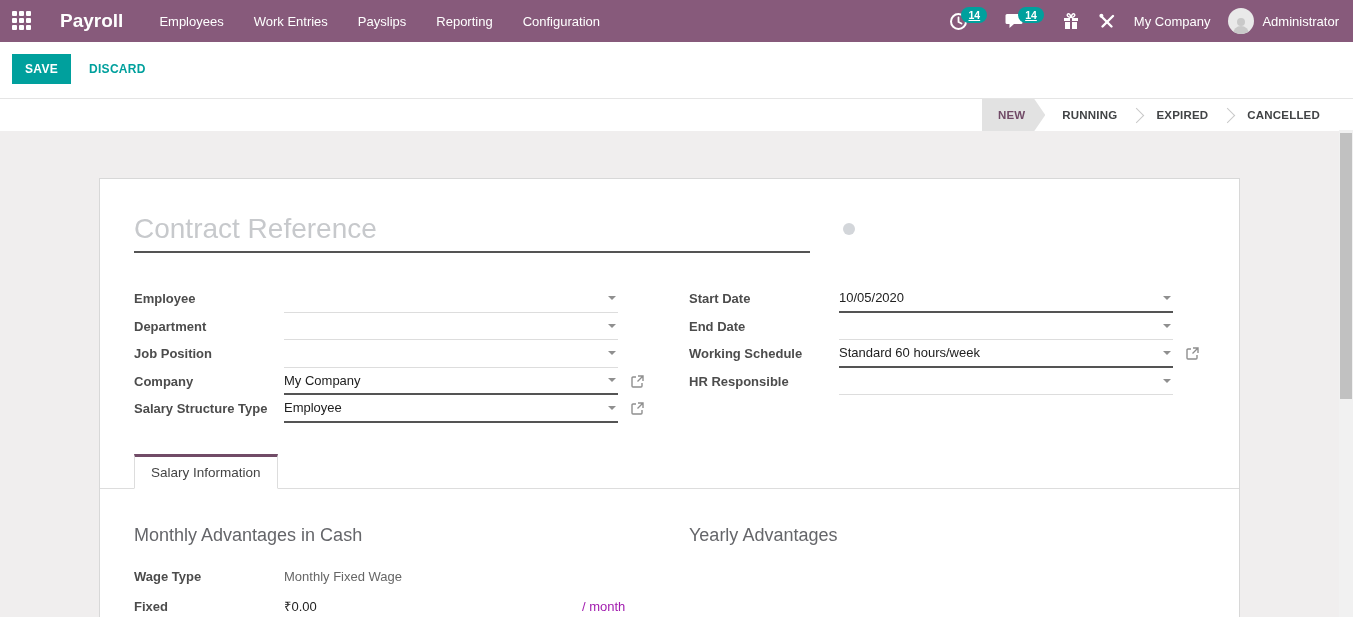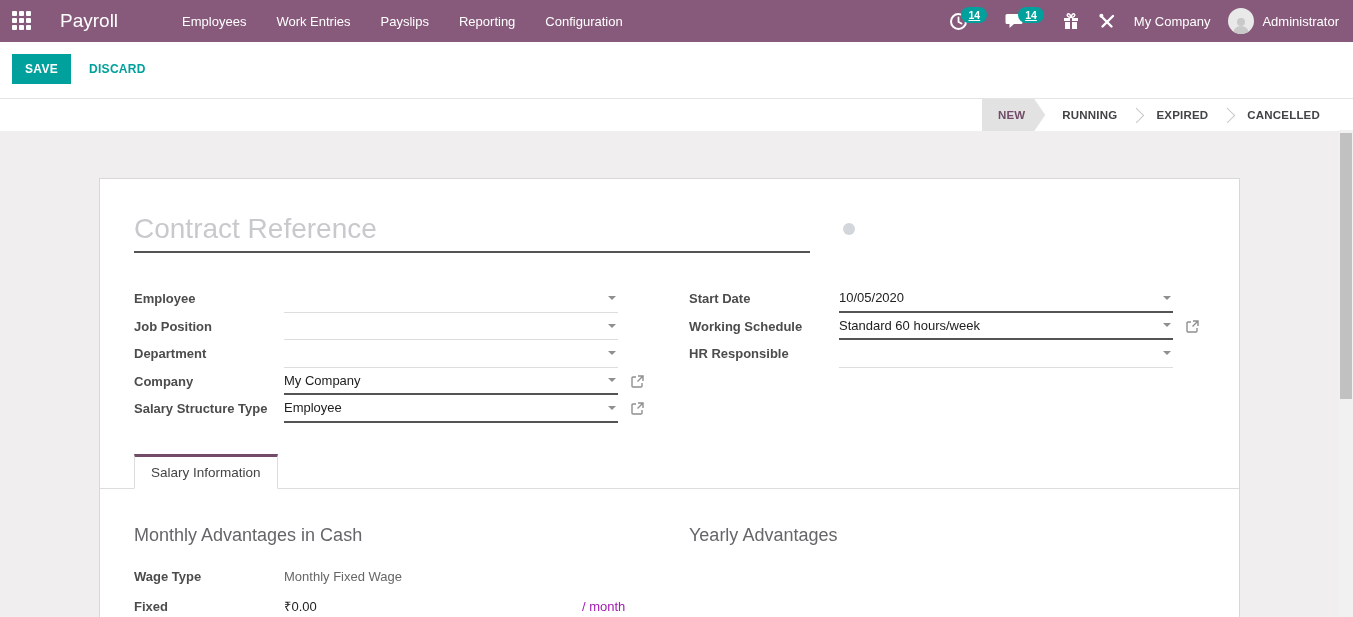--- a/index.html
+++ b/index.html
@@ -6,21 +6,21 @@
   html, body { width: 1353px; height: 617px; overflow: hidden; }
   body { font-family: "Liberation Sans", sans-serif; background: #ffffff; position: relative; }
 
   
   .navbar {
     height: 42px; background: #875A7B; color: #fff;
     display: flex; align-items: center; padding: 0 14px 0 12px;
   }
   .apps-grid { width: 20px; height: 20px; display: grid; grid-template-columns: repeat(3,5px); grid-template-rows: repeat(3,5px); gap: 2px; cursor: pointer; margin-right: 28px; }
   .apps-grid span { background: #fff; border-radius: 1px; }
-  .brand { font-size: 19px; font-weight: normal; margin-right: 64px; cursor: pointer; }
+  .brand { font-size: 19px; font-weight: bold; margin-right: 36px; cursor: pointer; }
   .nav-menu { display: flex; gap: 30px; font-size: 13px; }
   .nav-menu .nav-item { cursor: pointer; padding: 12px 0; }
   .nav-right { margin-left: auto; display: flex; align-items: center; gap: 18px; }
   .nav-ico { position: relative; display: flex; align-items: center; cursor: pointer; }
   .badge {
     background: #00A09D; color: #fff; font-size: 10.5px; font-weight: bold;
     border-radius: 9px; padding: 2px 7px; margin-left: -7px; margin-top: -12px; text-decoration: underline;
   }
   .company-name, .user-name { font-size: 13px; cursor: pointer; }
   .avatar { width: 26px; height: 26px; border-radius: 50%; background: #e9e9e9; overflow: hidden; display:flex; align-items:flex-end; justify-content:center; }
@@ -199,29 +199,29 @@
       <div>
         <div class="field-row">
           <div class="field-label">Employee</div>
           <div class="field-input empty">
             <span class="field-value"></span>
             <span class="caret"></span>
           </div>
           <div class="icon-slot"></div>
         </div>
         <div class="field-row">
+          <div class="field-label">Department</div>
+          <div class="field-input empty">
+            <span class="field-value"></span>
+            <span class="caret"></span>
+          </div>
+          <div class="icon-slot"></div>
+        </div>
+        <div class="field-row">
           <div class="field-label">Job Position</div>
-          <div class="field-input empty">
-            <span class="field-value"></span>
-            <span class="caret"></span>
-          </div>
-          <div class="icon-slot"></div>
-        </div>
-        <div class="field-row">
-          <div class="field-label">Department</div>
           <div class="field-input empty">
             <span class="field-value"></span>
             <span class="caret"></span>
           </div>
           <div class="icon-slot"></div>
         </div>
         <div class="field-row">
           <div class="field-label">Company</div>
           <div class="field-input filled">
             <span class="field-value">My Company</span>
@@ -256,20 +256,28 @@
       <div>
         <div class="field-row">
           <div class="field-label">Start Date</div>
           <div class="field-input filled">
             <span class="field-value">10/05/2020</span>
             <span class="caret"></span>
           </div>
           <div class="icon-slot"></div>
         </div>
         <div class="field-row">
+          <div class="field-label">End Date</div>
+          <div class="field-input empty">
+            <span class="field-value"></span>
+            <span class="caret"></span>
+          </div>
+          <div class="icon-slot"></div>
+        </div>
+        <div class="field-row">
           <div class="field-label">Working Schedule</div>
           <div class="field-input filled">
             <span class="field-value">Standard 60 hours/week</span>
             <span class="caret"></span>
           </div>
           <div class="icon-slot">
             <span>
               <svg width="13" height="13" viewBox="0 0 13 13">
                   <path d="M5 2 H2 a1 1 0 0 0 -1 1 v8 a1 1 0 0 0 1 1 h8 a1 1 0 0 0 1 -1 V8" fill="none" stroke="#8f8f8f" stroke-width="1.4"></path>
                   <path d="M7 1 h5 v5 M12 1 L6.5 6.5" fill="none" stroke="#8f8f8f" stroke-width="1.4"></path>

